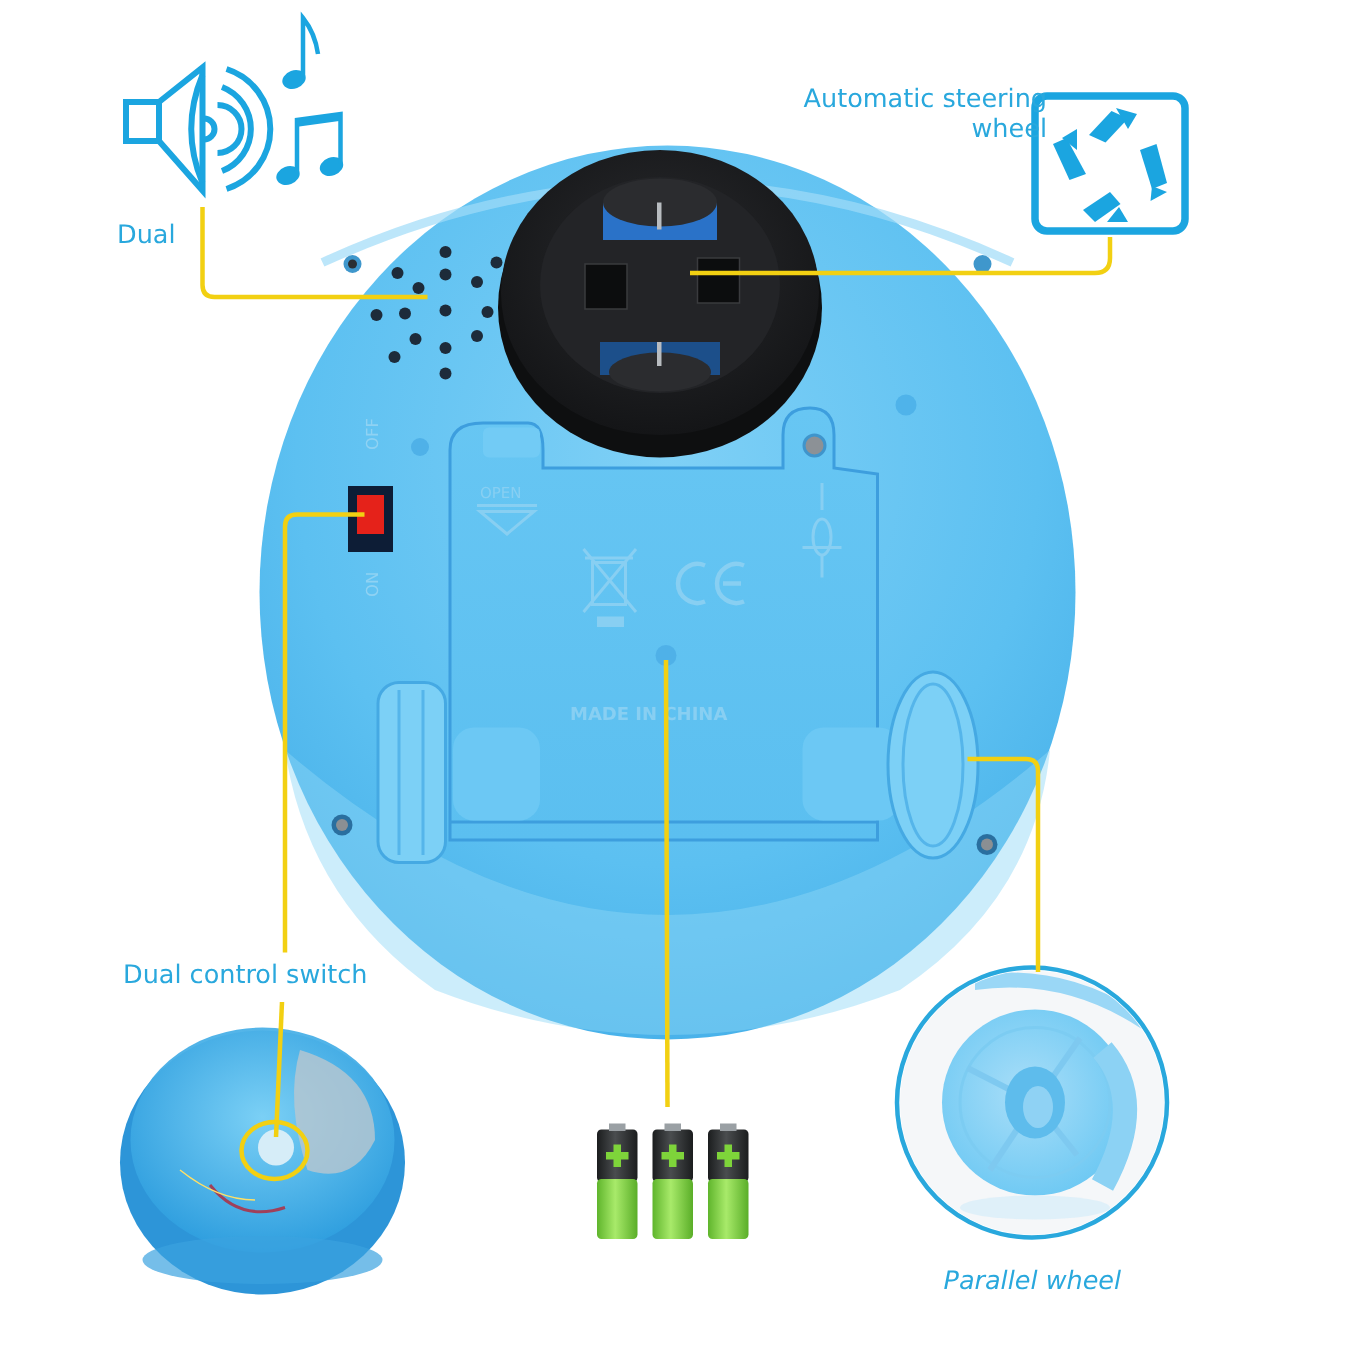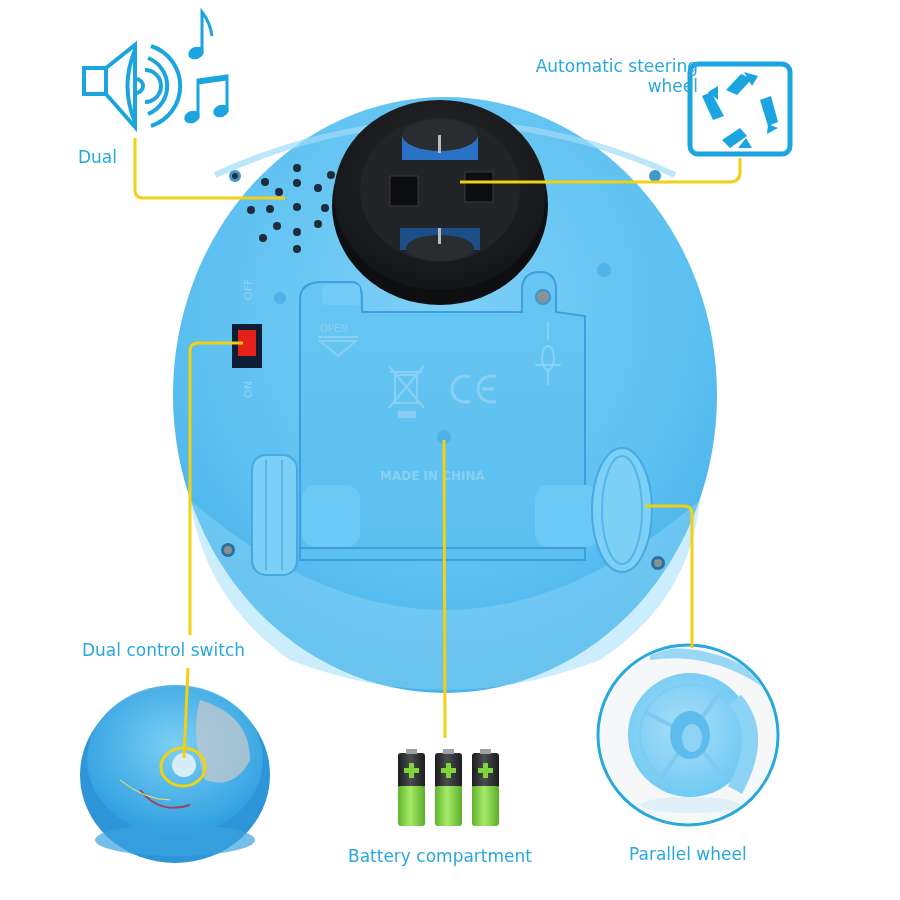--- a/index.html
+++ b/index.html
@@ -253,17 +253,16 @@
 
 <div class="label" style="left:78px; top:147px;">Dual</div>
 
 <div class="label right" style="left:470px; top:56px; width:228px;">
   <div>Automatic steering</div>
   <div>wheel</div>
 </div>
 
 <div class="label" style="left:82px; top:640px;">Dual control switch</div>
 
-<div class="label" style="left:348px; top:846px;">Battery compartment</div>
-
-<div class="label" style="left:629px; top:844px;">Parallel wheel</div>
+
+<div class="label" style="left:629px; top:844px;font-style:italic;">Parallel wheel</div>
 
 </div>
 
 </body></html>

